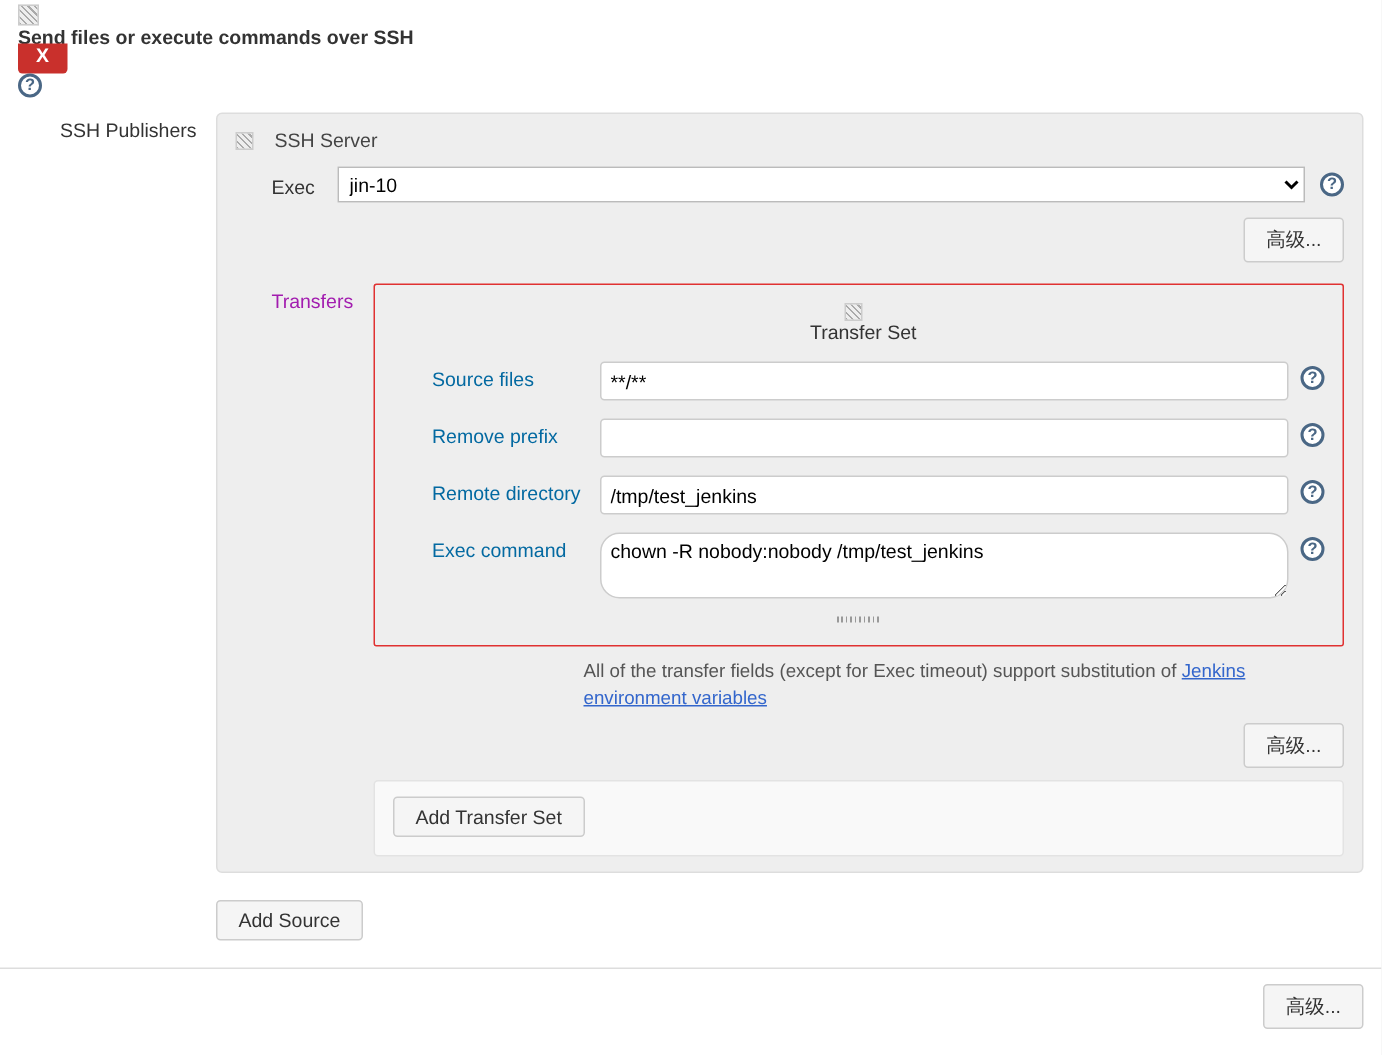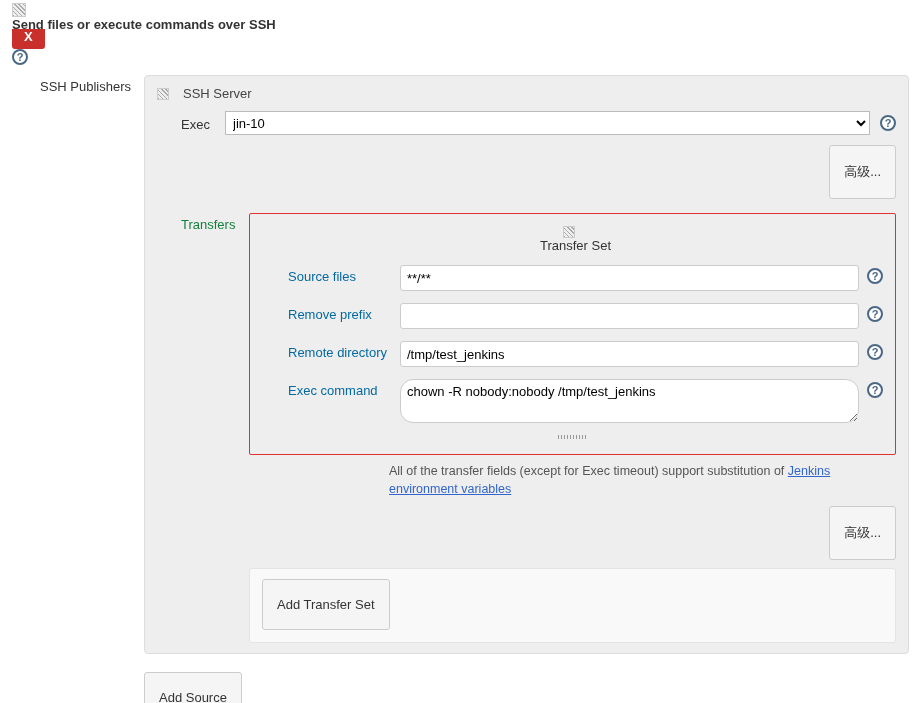--- a/index.html
+++ b/index.html
@@ -137,41 +137,41 @@
     font-size: 13px;
     font-family: inherit;
     resize: both;
     height: 44px;
   }
   
   .btn {
     background: #f5f5f5;
     border: 1px solid #ccc;
     border-radius: 3px;
-    padding: 17px 14px;
+    padding: 5px 14px;
     font-size: 13px;
     cursor: pointer;
     color: #333;
   }
   
   .right-align {
     text-align: right;
     margin-top: 6px;
     margin-bottom: 6px;
   }
 
   .transfers-wrap {
     display: flex;
     margin-top: 14px;
   }
   .transfers-sidelabel {
     width: 92px;
     padding-left: 24px;
     padding-top: 4px;
-    color: #15803d;
+    color: #a21caf;
   }
   .transfers-body { flex: 1; }
   
   .red-box {
     border: 1px solid #e03131;
     border-radius: 2px;
     padding: 12px;
     background: #eeeeee;
   }
   

